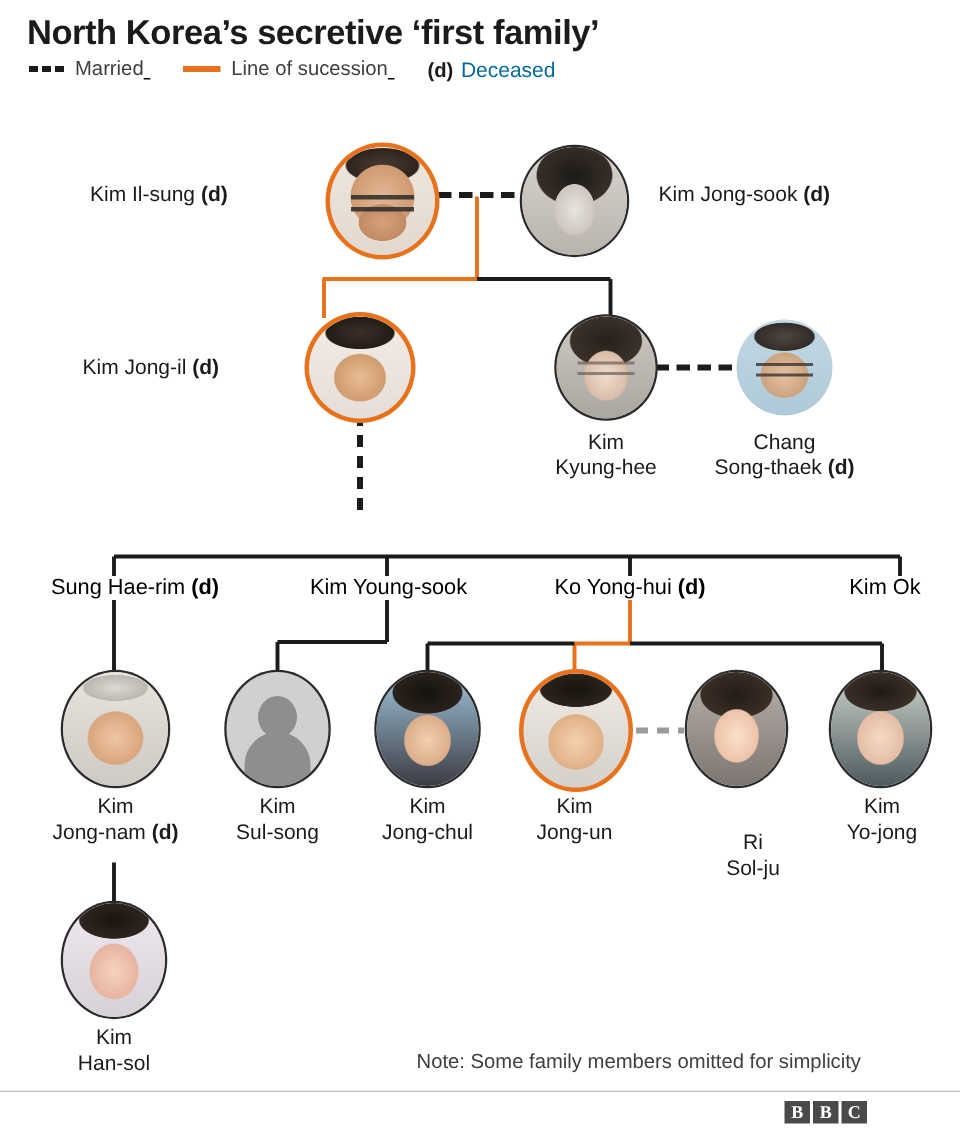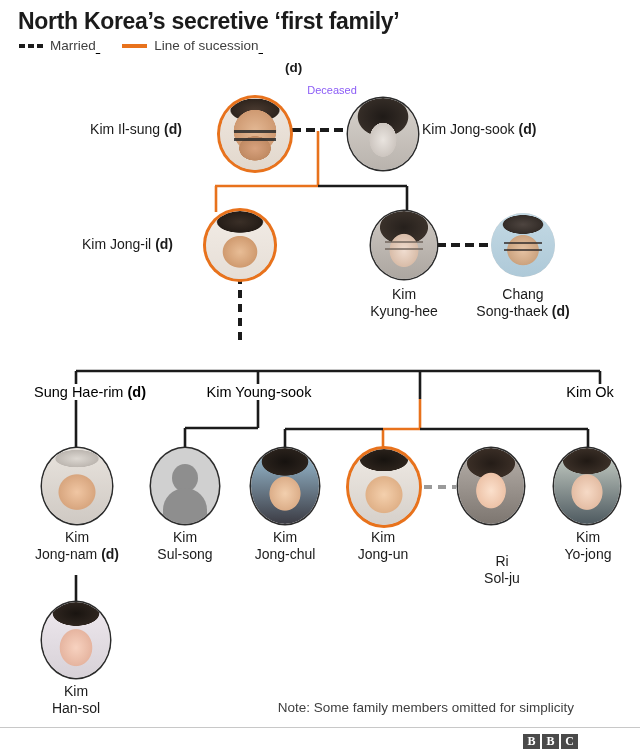--- a/index.html
+++ b/index.html
@@ -22,41 +22,41 @@
   .legend-label { font-size: 13.5px; color: #3f3f3f; white-space: nowrap; }
   .leg-dash {
     display: inline-block; width: 24px; height: 4px; margin-right: 7px;
     background: repeating-linear-gradient(to right,#1b1b1b 0 6px,transparent 6px 9px);
   }
   .leg-line {
     display: inline-block; width: 25px; height: 4px; margin: 0 7px 0 22px;
     background: #e8721c;
   }
   .leg-d { font-size: 13.5px; font-weight: bold; color: #1b1b1b; margin-left: 22px; }
-  .leg-d-text { font-size: 11px; color:#8b5cf6; margin-left: 5px; margin-top: 46px; }
+  .leg-d-text { font-size: 14px; color:#0369a1; margin-left: 5px; }
 
   
   #wires { position: absolute; left: 0; top: 0; width: 640px; height: 753px; }
 
   
   .person { position: absolute; }
   .avatar {
     position: absolute; border-radius: 50%;
     background: #d8d8d8; overflow: hidden;
   }
   .avatar.ring { box-shadow: 0 0 0 3px #e8721c; }
   .avatar.dark  { box-shadow: 0 0 0 1.5px #2b2b2b; }
   .face { position:absolute; inset:0; border-radius:50%; }
 
   .nm {
     position: absolute; font-size: 14px; color: #1b1b1b;
     line-height: 17px; white-space: nowrap;
   }
   .nm b { font-weight: bold; }
-  .nm.side  { text-align: center; }
+  .nm.side  { text-align: left; }
   .nm.below { text-align: center; }
 
   .section-label {
     position: absolute; font-size: 14.5px; font-weight: bold;
     color: #1b1b1b; letter-spacing: .4px; white-space: nowrap;
   }
 
   .wife-name {
     position: absolute; font-size: 14.5px; color: #000000;
     white-space: nowrap; text-align: center;
@@ -156,21 +156,21 @@
     </div>
   </div>
 
   <div class="person">
     <div class="avatar dark" style="left:348px;top:98px;width:70px;height:72px;">
       <div class="face" style="background:
         radial-gradient(ellipse 19px 24px at 50% 58%, #e9e4df 0%, #cdc6c0 70%, transparent 72%),
         radial-gradient(ellipse 33px 26px at 50% 26%, #1f1a17 0%, #352d27 75%, transparent 78%),
         linear-gradient(#d9d4ce,#b9b3ad);"></div>
     </div>
-    <div class="nm" style="left:422px;top:121px;">
+    <div class="nm" style="left:439px;top:121px;">
       <span>Kim Jong-sook</span> <b>(d)</b>
     </div>
   </div>
 
   <div class="person">
     <div class="avatar ring" style="left:206px;top:211px;width:68px;height:68px;">
       <div class="face" style="background:
         radial-gradient(ellipse 24px 22px at 50% 60%, #e8bd96 0%, #d09b70 70%, transparent 74%),
         radial-gradient(ellipse 32px 15px at 50% 16%, #3a2f27 0%, #241c17 70%, transparent 74%),
         linear-gradient(#f2ece6,#e6ded6);"></div>
@@ -209,20 +209,23 @@
       <span>Song-thaek</span> <b>(d)</b>
     </div>
   </div>
 
 
   <div class="wife-name" style="left:10px;top:384px;width:160px;">
     <span>Sung Hae-rim</span> <b>(d)</b>
   </div>
   <div class="wife-name" style="left:183px;top:384px;width:152px;">
     <span>Kim Young-sook</span>
+  </div>
+  <div class="wife-name" style="left:352px;top:384px;width:136px;">
+    <span>Ko Yong-hui</span> <b>(d)</b>
   </div>
   <div class="wife-name" style="left:546px;top:384px;width:88px;">
     <span>Kim Ok</span>
   </div>
 
   <div class="person">
     <div class="avatar dark" style="left:42px;top:448px;width:70px;height:76px;">
       <div class="face" style="background:
         radial-gradient(ellipse 25px 24px at 50% 58%, #f0c6a3 0%, #d8a67f 72%, transparent 76%),
         radial-gradient(ellipse 30px 12px at 50% 14%, #ddd8d2 0%, #bdb7b1 70%, transparent 74%),

